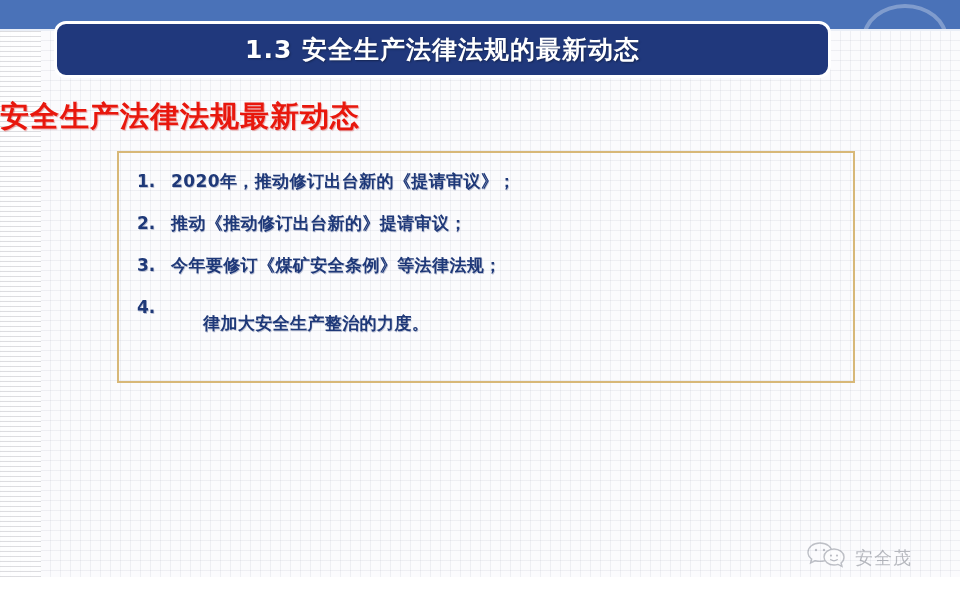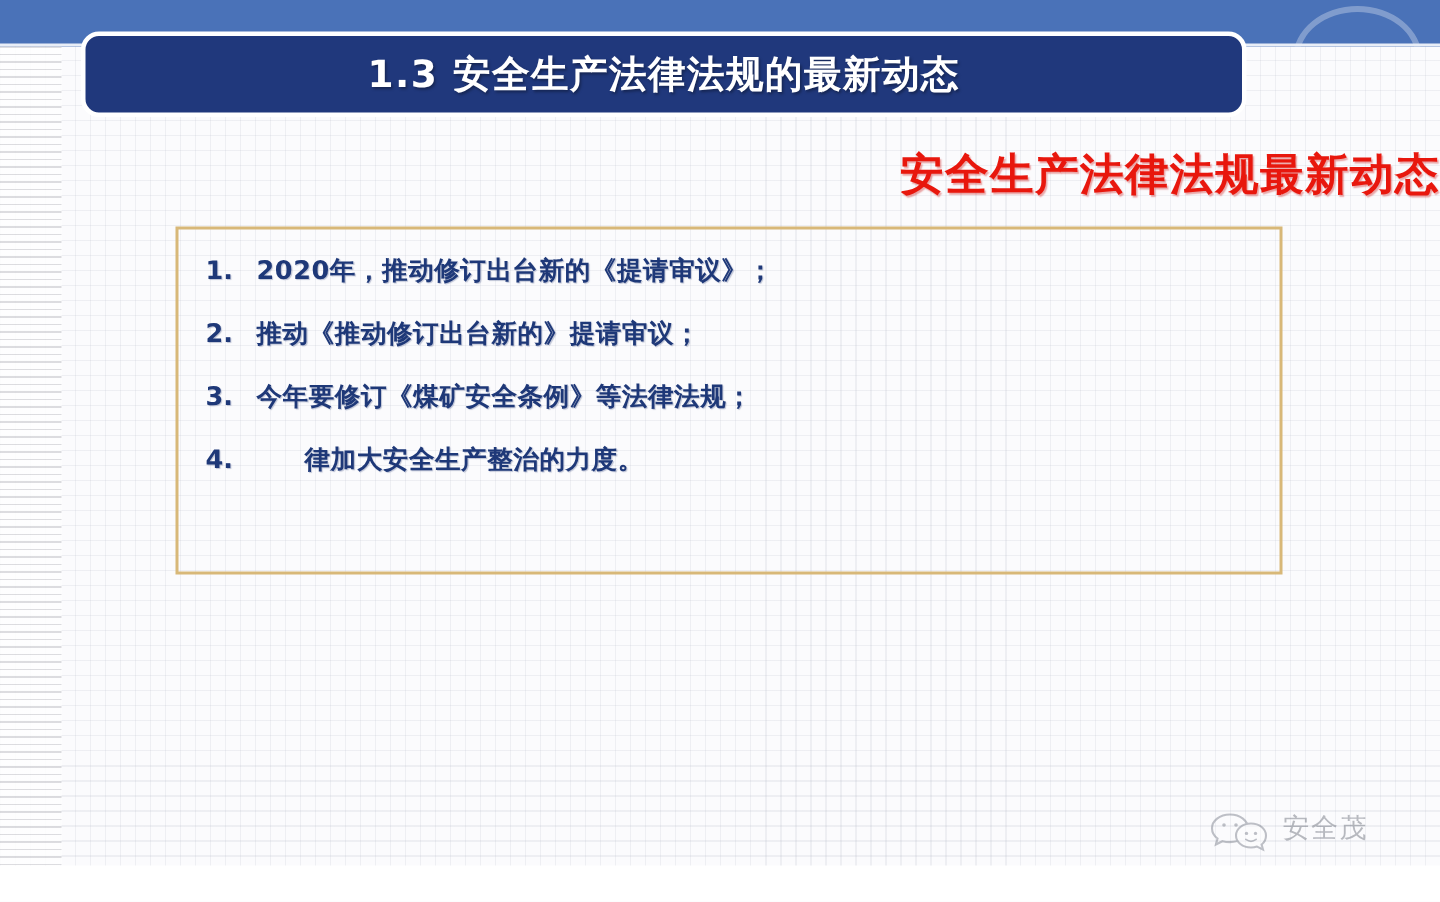--- a/index.html
+++ b/index.html
@@ -81,21 +81,21 @@
     letter-spacing: 1px;
     white-space: nowrap;
     text-shadow: 1px 1px 2px rgba(0,0,0,0.35);
   }
 
   
   .red-heading {
     position: absolute;
     left: 0; top: 97px;
     width: 960px;
-    text-align: right;
+    text-align: left;
     color: #e8170d;
     font-size: 29px;
     font-weight: bold;
     letter-spacing: 1px;
     text-shadow: 1px 1px 1px rgba(200,0,0,0.35);
   }
 
   
   .list-box {
     position: absolute;
@@ -126,20 +126,21 @@
     font-size: 17px;
     font-weight: bold;
   }
   .list-text {
     flex: 1 1 auto;
     letter-spacing: 0.4px;
   }
   .list-text .wrap2 {
     display: block;
     padding-left: 32px;
+    margin-top: 16px;
   }
 
   
   .para {
     position: absolute;
     left: 140px; top: 412px;
     width: 712px;
     color: #7c8494;
     font-size: 17px;
     line-height: 34px;
@@ -150,21 +151,21 @@
     color: #e0574f;
     border-bottom: 1.5px solid #e0574f;
     padding-bottom: 1px;
   }
 
   
   .watermark {
     position: absolute;
     left: 806px; top: 540px;
     display: flex;
-    align-items: flex-start;
+    align-items: flex-end;
     gap: 7px;
     opacity: 0.42;
   }
   .wm-icon {
     position: relative;
     width: 42px; height: 30px;
   }
   .wm-text {
     color: #5a5f6b;
     font-size: 18px;

